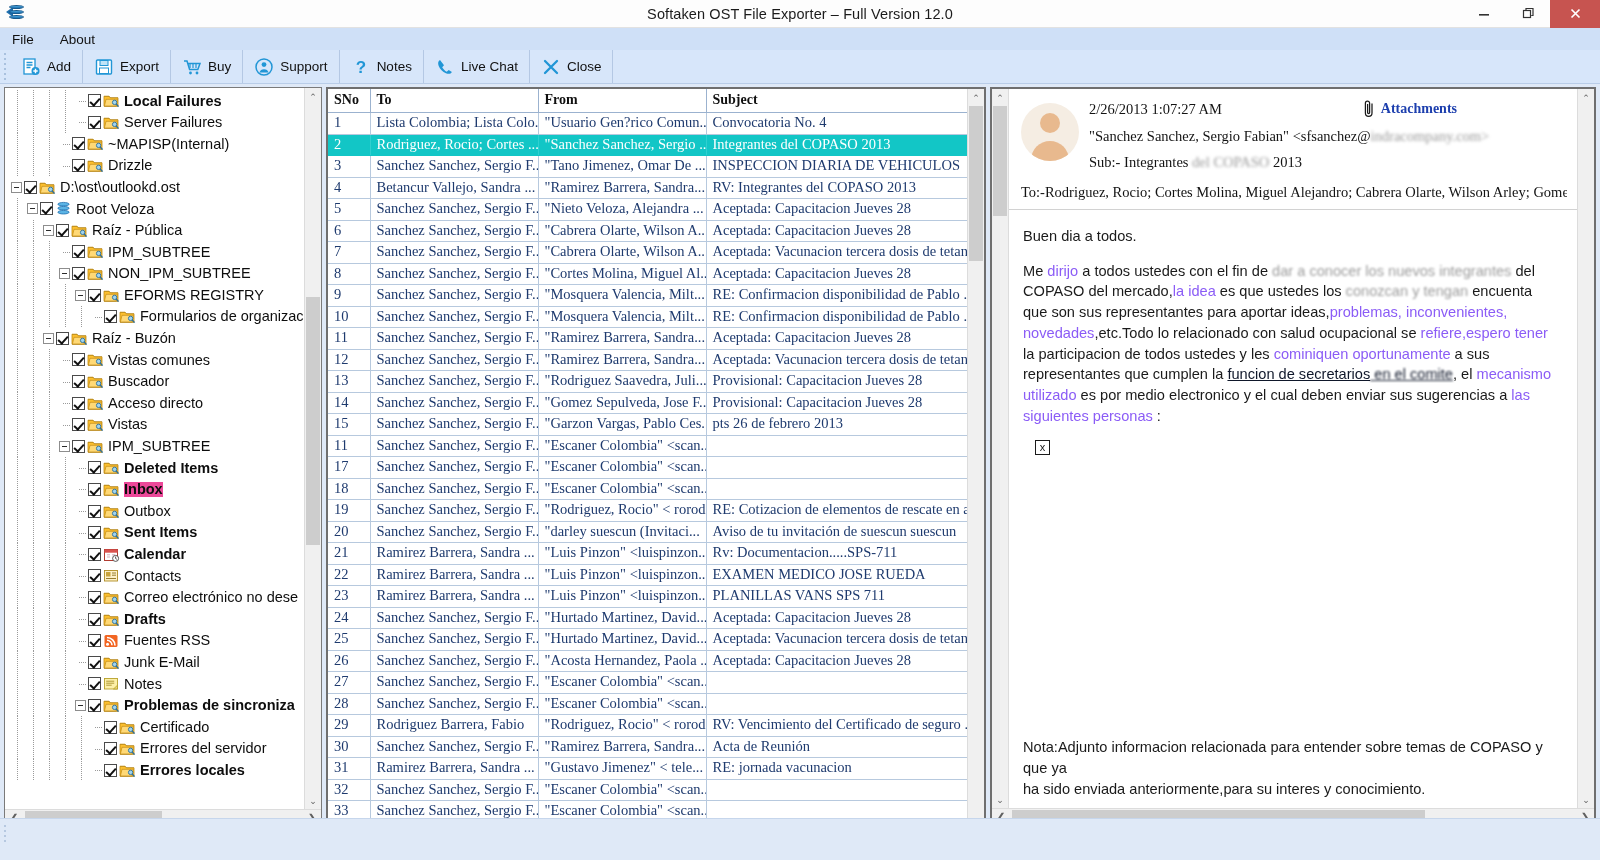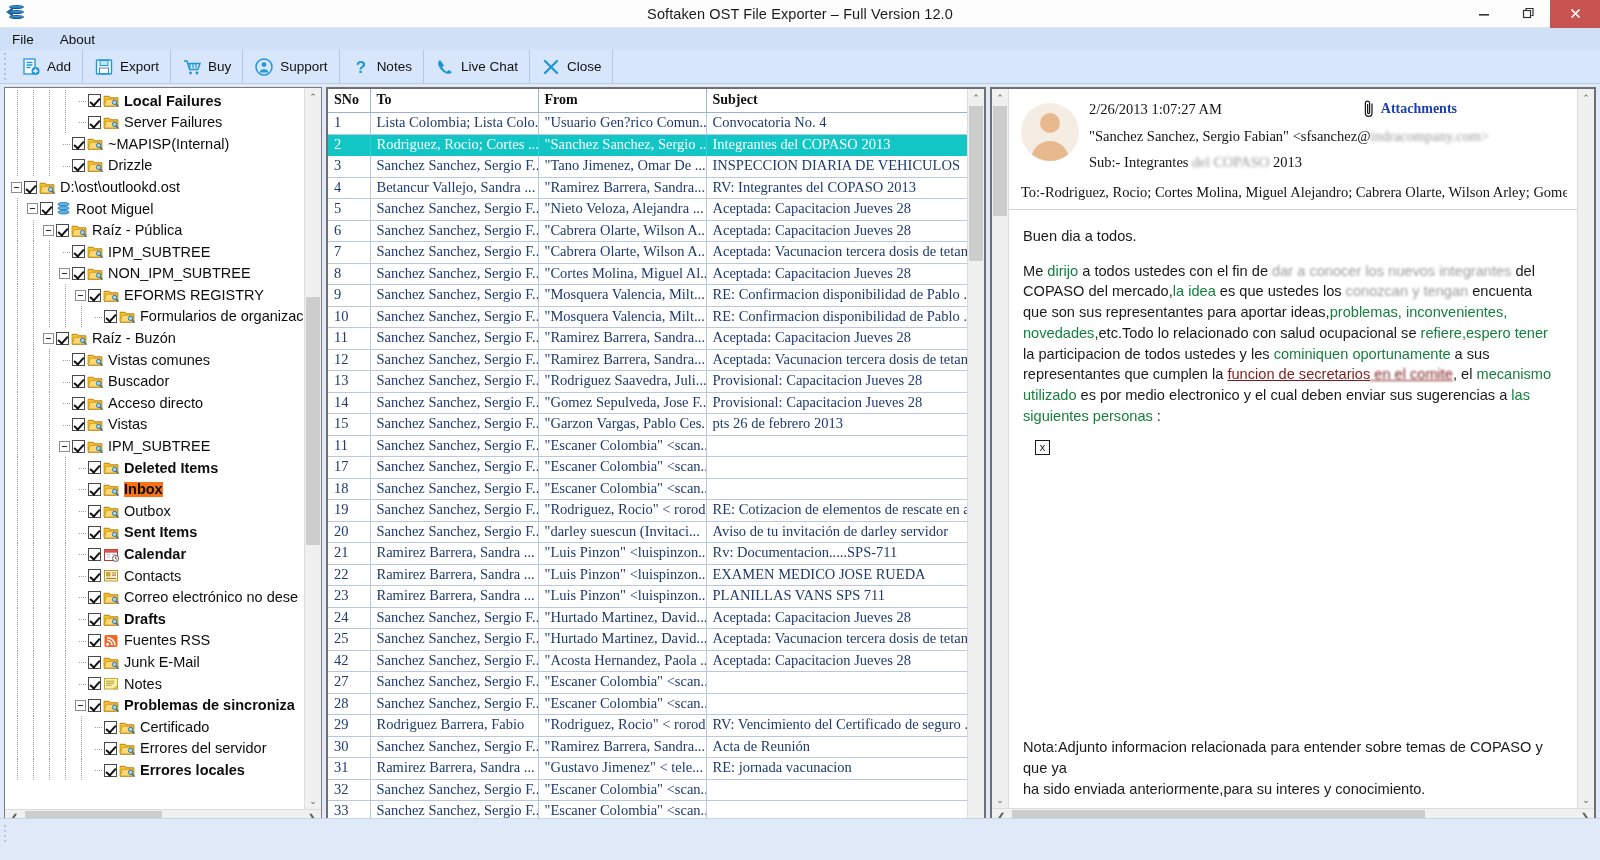--- a/index.html
+++ b/index.html
@@ -134,21 +134,21 @@
     width: 13px; height: 13px; border: 1px solid #4a4a4a; background: #fff;
     flex: 0 0 auto; margin-right: 2px; position: relative;
   }
   .cbox.checked::after {
     content: ""; position: absolute; left: 3px; top: 1px; width: 4px; height: 8px;
     border: solid #111; border-width: 0 2px 2px 0; transform: rotate(42deg);
   }
   .ticon { width: 17px; height: 15px; flex: 0 0 auto; margin-right: 4px; }
   .tlabel { line-height: 1; }
   .tnode.bold .tlabel { font-weight: bold; }
-  .tnode.highlight .tlabel { background: #f97316; }
+  .tnode.highlight .tlabel { background: #ec4899; }
 
   
   .vscroll {
     width: 17px; flex: 0 0 auto; background: #f0f0f0;
     border-left: 1px solid #dcdcdc;
     display: flex; flex-direction: column; align-items: stretch;
   }
   .vscroll .sb-arrow {
     height: 17px; display: flex; align-items: center; justify-content: center;
     color: #606060; font-size: 9px; cursor: default;
@@ -232,23 +232,23 @@
   .redact { color: #9a9a9a; filter: blur(1.4px); }
   #to-row {
     font-family: "Liberation Serif", serif; font-size: 14.5px; color: #131313;
     padding: 4px 0 2px 0; white-space: nowrap; overflow: hidden;
   }
   #prev-body {
     padding: 16px 18px 10px 14px;
     font-size: 14.6px; color: #1a1a1a; line-height: 1.42;
   }
   #prev-body p { margin: 0 0 14px 0; }
-  .fade { color: #15803d; filter: blur(0.7px); }
+  .fade { color: #8b5cf6; filter: blur(0.7px); }
   .fade2 { color: #9c9c9c; filter: blur(1.3px); }
-  a.elink { color: #7f1d1d; text-decoration: underline; }
+  a.elink { color: #0f172a; text-decoration: underline; }
   #broken-img {
     width: 15px; height: 15px; border: 1px solid #1a1a1a; background: #fff;
     display: flex; align-items: center; justify-content: center;
     font-size: 11px; line-height: 1; color: #1a1a1a; margin: 6px 0 0 12px;
   }
   #note-block {
     position: absolute; left: 14px; right: 18px; bottom: 8px;
     font-size: 14.6px; color: #1a1a1a; line-height: 1.45;
   }
 
@@ -458,21 +458,21 @@
             <span class="indent" style="width: 22px;">
               <span class="dotline" style="left: 12px;"></span>
             </span>
             <span class="expander"></span>
             <span class="cbox checked"></span>
             <svg viewBox="0 0 17 15" class="ticon">
               <ellipse cx="8.5" cy="3.2" rx="5.6" ry="1.8" fill="#5bb4e5" stroke="#1e6fae" stroke-width=".8"></ellipse>
               <ellipse cx="8.5" cy="7.2" rx="5.6" ry="1.8" fill="#5bb4e5" stroke="#1e6fae" stroke-width=".8"></ellipse>
               <ellipse cx="8.5" cy="11.2" rx="5.6" ry="1.8" fill="#5bb4e5" stroke="#1e6fae" stroke-width=".8"></ellipse>
             </svg>
-            <span class="tlabel">Root Miguel</span>
+            <span class="tlabel">Root Veloza</span>
           </div>
           <div class="tnode">
             <span class="indent" style="width: 38px;">
               <span class="dotline" style="left: 12px;"></span>
               <span class="dotline" style="left: 28px;"></span>
             </span>
             <span class="expander"></span>
             <span class="cbox checked"></span>
             <svg viewBox="0 0 17 15" class="ticon">
               <path d="M1 3.2h5l1.4 1.6H15v8.4H1z" fill="#fbc váz"></path>
@@ -1064,21 +1064,21 @@
               <tr>
                 <td class="col-sno">19</td>
                 <td class="col-to">Sanchez Sanchez, Sergio F...</td>
                 <td class="col-from">"Rodriguez, Rocio" &lt; rorod...</td>
                 <td>RE: Cotizacion de elementos de rescate en al...</td>
               </tr>
               <tr>
                 <td class="col-sno">20</td>
                 <td class="col-to">Sanchez Sanchez, Sergio F...</td>
                 <td class="col-from">"darley suescun (Invitaci...</td>
-                <td>Aviso de tu invitación de darley servidor</td>
+                <td>Aviso de tu invitación de suescun suescun</td>
               </tr>
               <tr>
                 <td class="col-sno">21</td>
                 <td class="col-to">Ramirez Barrera, Sandra ...</td>
                 <td class="col-from">"Luis Pinzon" &lt;luispinzon...</td>
                 <td>Rv: Documentacion.....SPS-711</td>
               </tr>
               <tr>
                 <td class="col-sno">22</td>
                 <td class="col-to">Ramirez Barrera, Sandra ...</td>
@@ -1097,21 +1097,21 @@
                 <td class="col-from">"Hurtado Martinez, David...</td>
                 <td>Aceptada: Capacitacion Jueves 28</td>
               </tr>
               <tr>
                 <td class="col-sno">25</td>
                 <td class="col-to">Sanchez Sanchez, Sergio F...</td>
                 <td class="col-from">"Hurtado Martinez, David...</td>
                 <td>Aceptada: Vacunacion tercera dosis de tetano</td>
               </tr>
               <tr>
-                <td class="col-sno">42</td>
+                <td class="col-sno">26</td>
                 <td class="col-to">Sanchez Sanchez, Sergio F...</td>
                 <td class="col-from">"Acosta Hernandez, Paola ...</td>
                 <td>Aceptada: Capacitacion Jueves 28</td>
               </tr>
               <tr>
                 <td class="col-sno">27</td>
                 <td class="col-to">Sanchez Sanchez, Sergio F...</td>
                 <td class="col-from">"Escaner Colombia" &lt;scan...</td>
                 <td></td>
               </tr>

